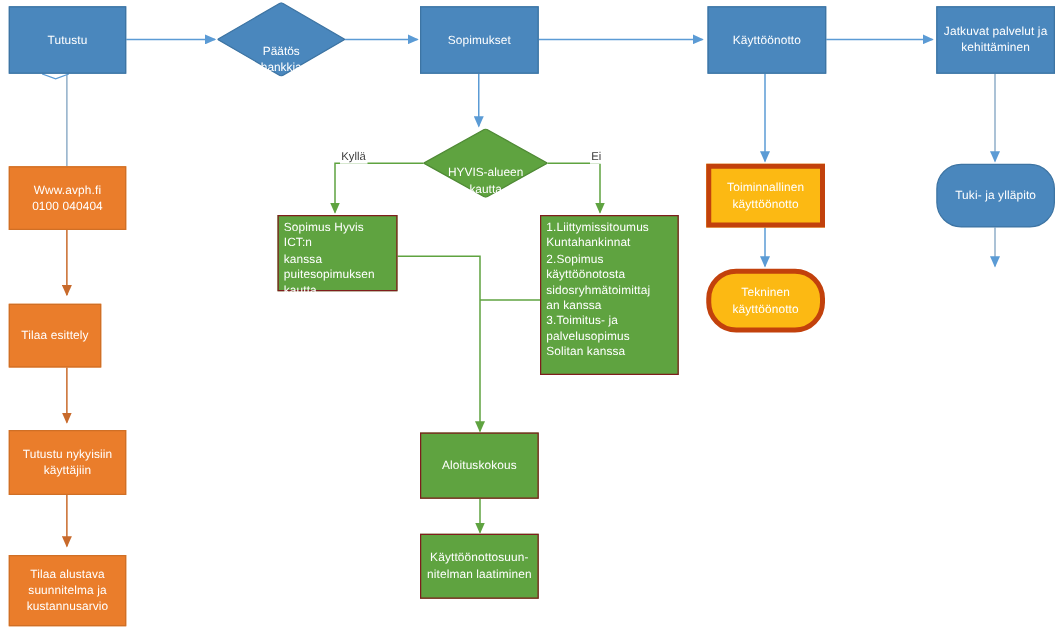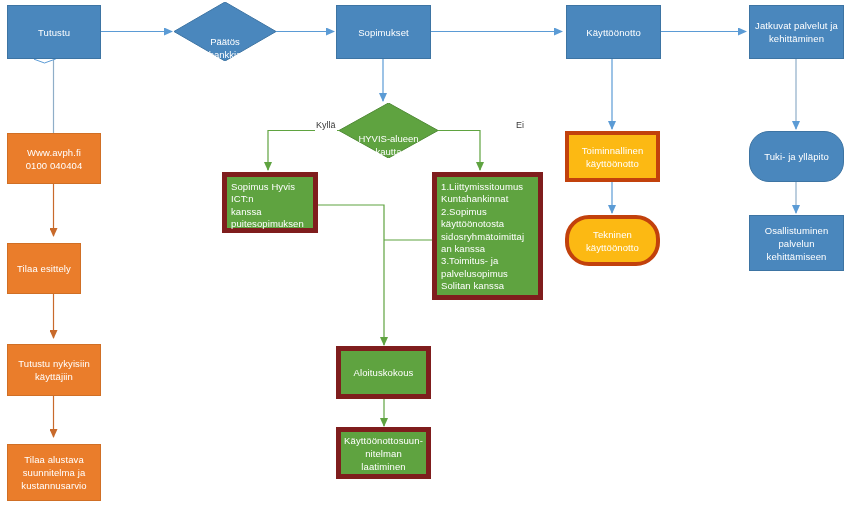--- a/index.html
+++ b/index.html
@@ -42,21 +42,21 @@
   .node.blue {
     background: #4a87bd;
     border: 1px solid #3d74a3;
   }
   .node.orange {
     background: #ea7d2b;
     border: 1px solid #d06f25;
   }
   .node.green {
     background: #5fa340;
-    border: 5px solid #7f1d1d;
+    border: 1px solid #7f1d1d;
   }
   .node.yellow {
     background: #fcb913;
     border: 4px solid #c2410c;
   }
   .node.listbox {
     justify-content: flex-start;
     align-items: flex-start;
     text-align: left;
     line-height: 12.4px;
@@ -84,21 +84,20 @@
     text-align: center;
     white-space: pre-line;
   }
   .edge-label {
     position: absolute;
     font-size: 9px;
     color: #3a3a3a;
     background: #ffffff;
     padding: 0 1px;
     line-height: 11px;
-    margin-left: 43px;
   }
 </style>
 </head>
 <body>
 
 <div id="canvas">
 
   <svg class="edges" viewBox="0 0 850 506">
     <defs>
       <marker id="arrow-blue" markerWidth="9" markerHeight="8" refX="8" refY="4" orient="auto" markerUnits="userSpaceOnUse">
@@ -270,19 +269,14 @@
 
   <div class="node yellow" style="left:565px; top:215px; width:95px; height:51px;border-radius:24px;">
     <span>Tekninen
 käyttöönotto</span>
   </div>
 
   <div class="node blue" style="left:749px; top:131px; width:95px; height:51px;border-radius:20px;">
     <span>Tuki- ja ylläpito</span>
   </div>
 
-  <div class="node blue" style="left:749px; top:215px; width:95px; height:56px;">
-    <span>Osallistuminen
-palvelun
-kehittämiseen</span>
-  </div>
 
 </div>
 
 </body></html>

